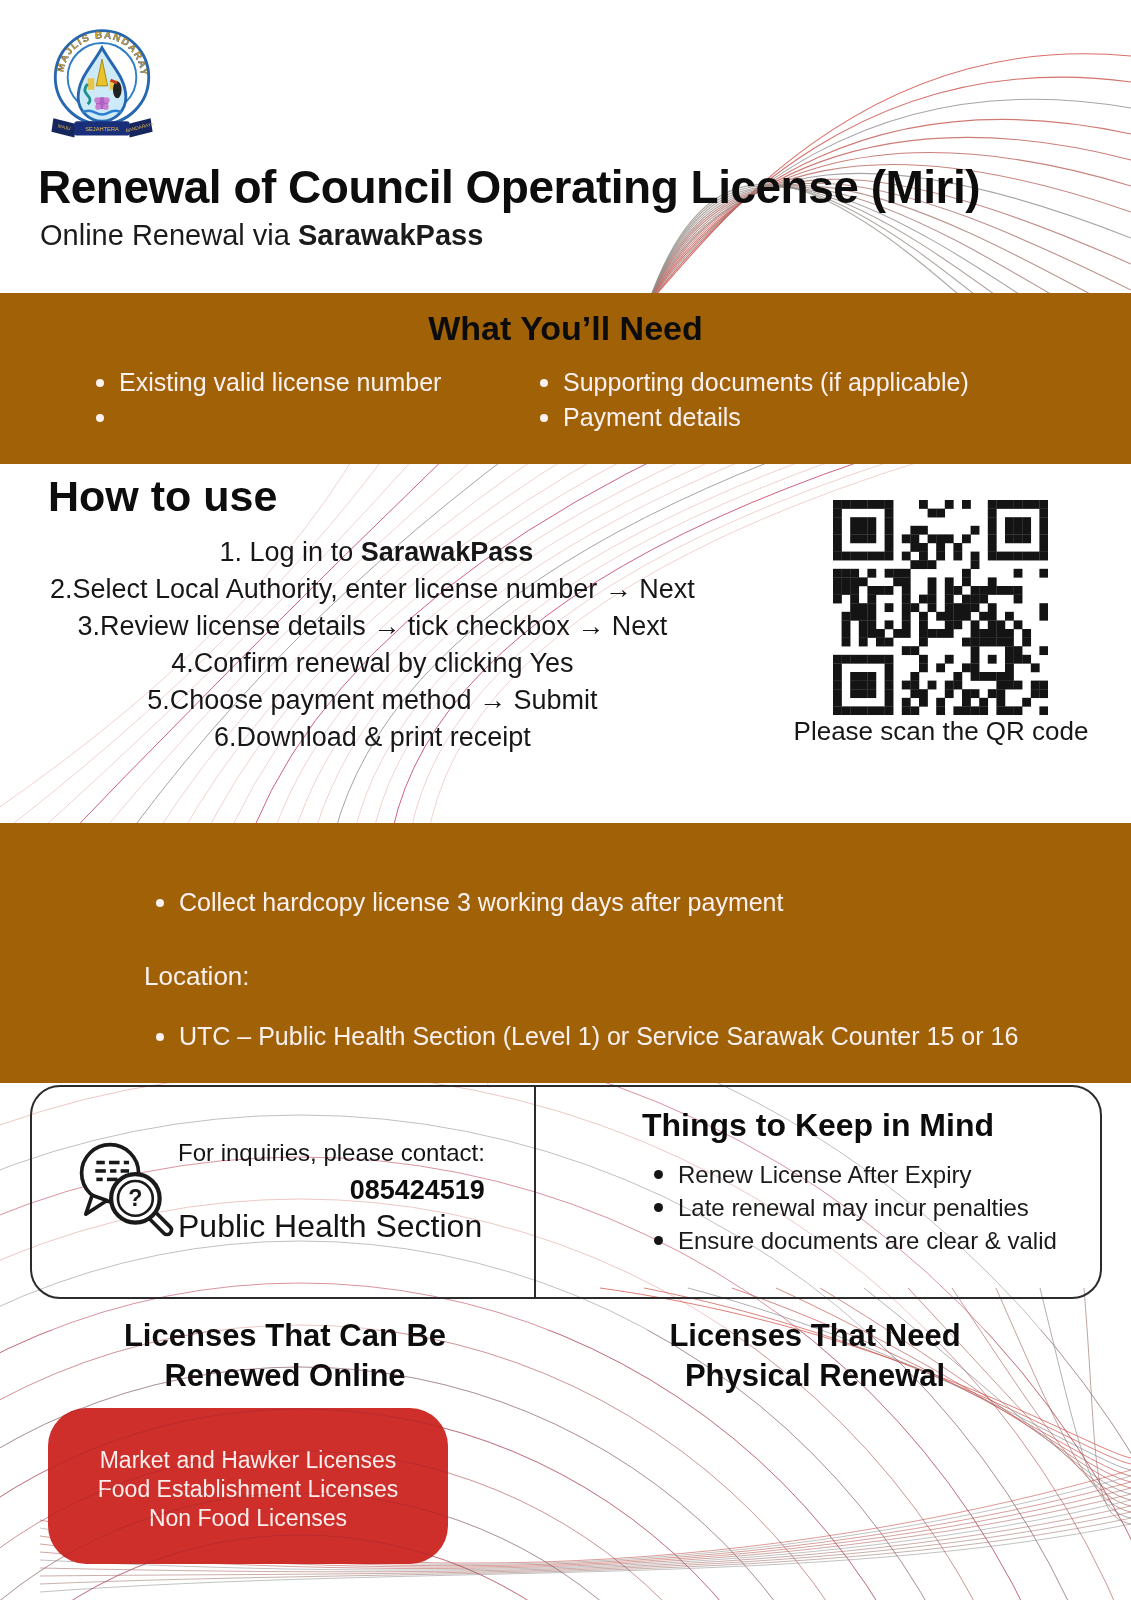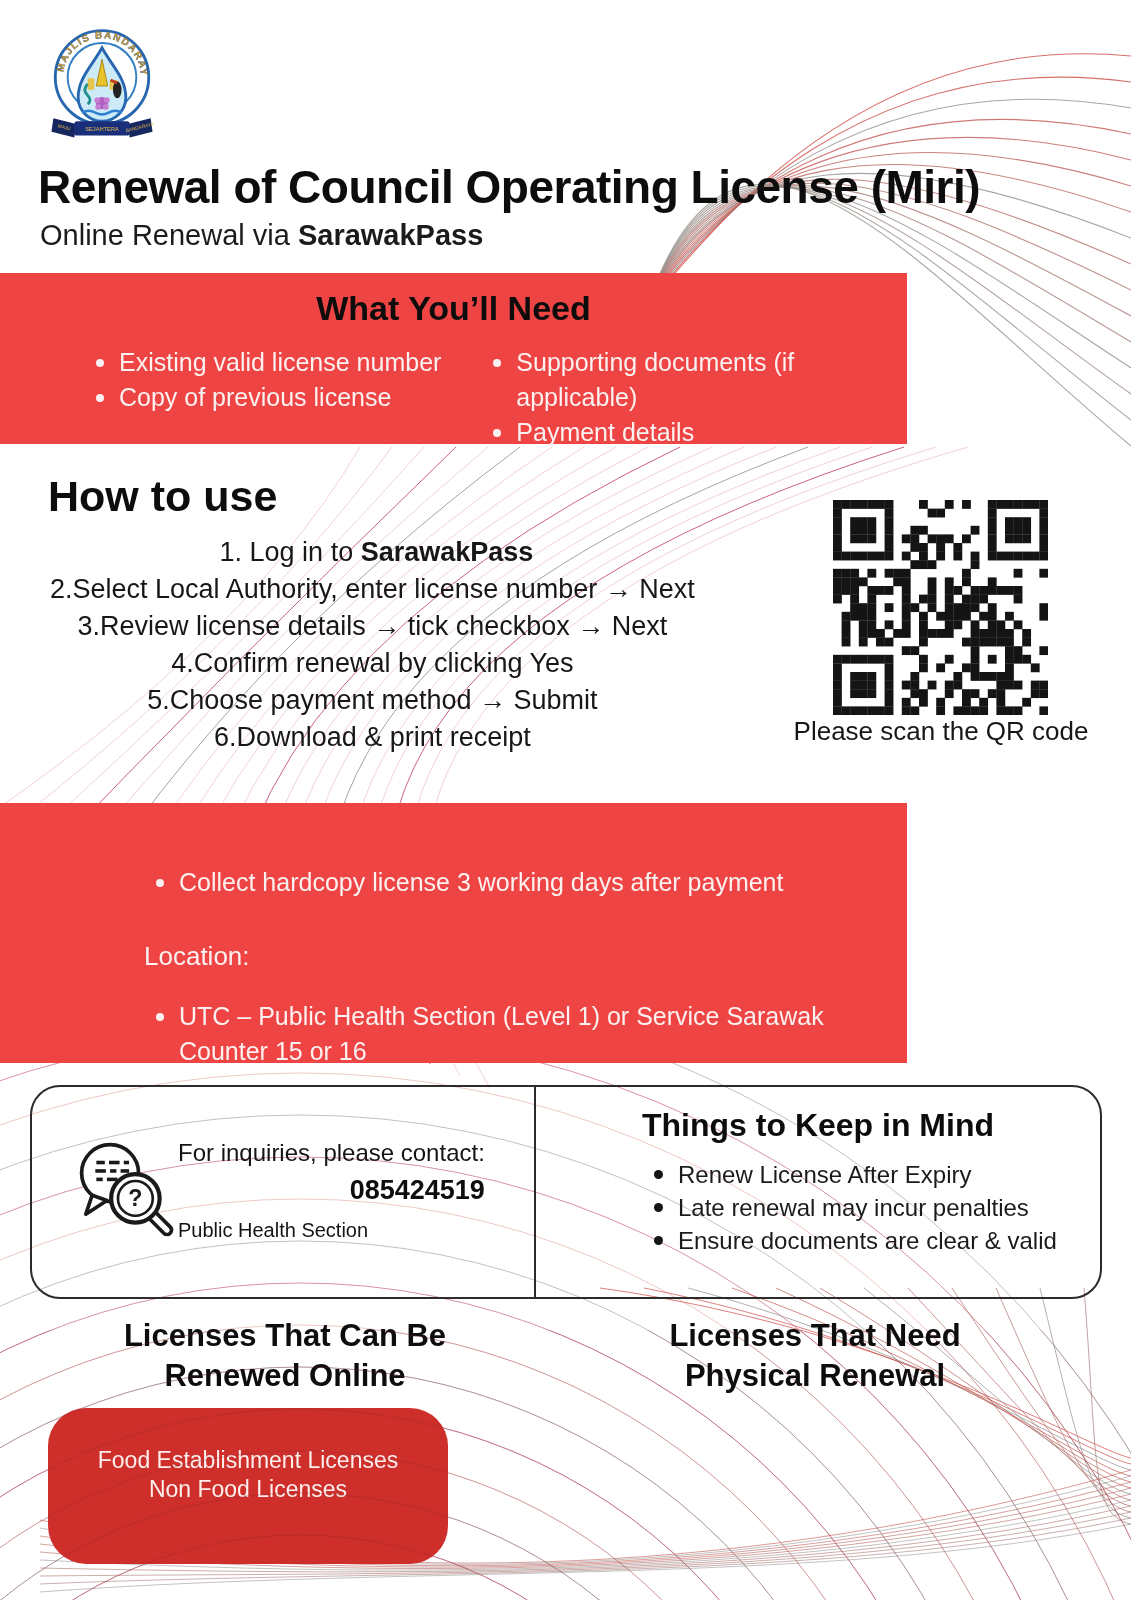--- a/index.html
+++ b/index.html
@@ -13,21 +13,21 @@
   #deco2{z-index:5;}
   .layer{position:absolute;z-index:2;}
 
   
   .logo{left:40px;top:24px;width:124px;height:120px;}
   .title{left:38px;top:160px;width:1070px;font-size:46px;font-weight:800;letter-spacing:-0.5px;color:#0d0d0d;}
   .subtitle{left:40px;top:219px;font-size:29px;color:#1b1b1b;}
   .subtitle b{font-weight:800;}
 
   
-  .band{left:0;width:907px;background:#ef4444;}
+  .band{left:0;width:1131px;background:#a16207;margin-top:20px;}
   .band1{top:273px;height:171px;}
   .band2{top:803px;height:260px;}
   .band-heading{position:absolute;left:0;right:0;text-align:center;font-weight:800;color:#0c0c0c;}
   .band1 .band-heading{top:16px;font-size:34px;}
   .band2 .band-heading{top:14px;font-size:34px;}
   .need-cols{position:absolute;top:72px;left:96px;right:30px;display:flex;}
   .need-col1{width:444px;}
   ul.blist{list-style:none;margin:0;padding:0;}
   ul.blist li{display:flex;gap:15px;font-size:25px;line-height:35px;color:#fbf1f0;}
   ul.blist .dot{flex:0 0 auto;width:8px;height:8px;border-radius:50%;background:#fbf1f0;margin-top:14px;}
@@ -50,21 +50,21 @@
   .qr{left:833px;top:500px;width:215px;height:215px;}
   .qr-caption{left:741px;top:716px;width:400px;text-align:center;font-size:26px;color:#171717;}
 
   
   .info{left:30px;top:1085px;width:1068px;height:210px;border:2px solid #2b2b2b;border-radius:30px;background:transparent;}
   .info-divider{position:absolute;left:502px;top:-2px;bottom:-2px;width:2px;background:#2b2b2b;}
   .contact-icon{position:absolute;left:38px;top:46px;width:116px;height:116px;}
   .contact-text{position:absolute;left:146px;top:52px;}
   .contact-line1{font-size:24px;color:#141414;}
   .contact-phone{font-size:27px;font-weight:800;margin-top:8px;color:#0d0d0d;text-align:right;}
-  .contact-line3{font-size:20px;margin-top:13px;color:#141414;}
+  .contact-line3{font-size:32px;margin-top:2px;color:#141414;}
   .mind{position:absolute;left:520px;right:16px;top:0;bottom:0;}
   .mind-heading{text-align:center;margin-top:20px;font-size:32px;font-weight:800;color:#0c0c0c;}
   .mind ul{margin-top:14px;padding-left:102px;}
 
   
   .col-head{top:1316px;font-size:31px;font-weight:800;text-align:center;line-height:40px;color:#0d0d0d;}
   .col-head.left{left:70px;width:430px;}
   .col-head.right{left:600px;width:430px;}
   .redbox{background:#cf2f2b;border-radius:38px;color:#fbeeec;text-align:center;}
   .redbox.left{left:48px;top:1408px;width:400px;height:156px;}
@@ -187,21 +187,20 @@
   <div class="layer band band1">
     <div class="band-heading">What You’ll Need</div>
     <div class="need-cols">
       <ul class="blist need-col1">
           <li>
             <span class="dot"></span>
             <span>Existing valid license number</span>
           </li>
           <li>
             <span class="dot"></span>
-            <span>Copy of previous license</span>
           </li>
         </ul>
       <ul class="blist">
           <li>
             <span class="dot"></span>
             <span>Supporting documents (if applicable)</span>
           </li>
           <li>
             <span class="dot"></span>
             <span>Payment details</span>
@@ -598,20 +597,21 @@
     <div>Licenses That Need</div>
     <div>Physical Renewal</div>
   </div>
   <div class="layer col-head left">
     <div>Licenses That Can Be</div>
     <div>Renewed Online</div>
   </div>
 
   <div class="layer redbox left">
     <div class="lines" id="online-lines">
+        <div>Market and Hawker Licenses</div>
         <div>Food Establishment Licenses</div>
         <div>Non Food Licenses</div>
       </div>
   </div>
 
   <svg id="deco2" class="deco">
       <clipPath id="botclip">
         <rect x="0" y="1330" width="1131" height="270"></rect>
       </clipPath>
       <g clip-path="url(#botclip)">

